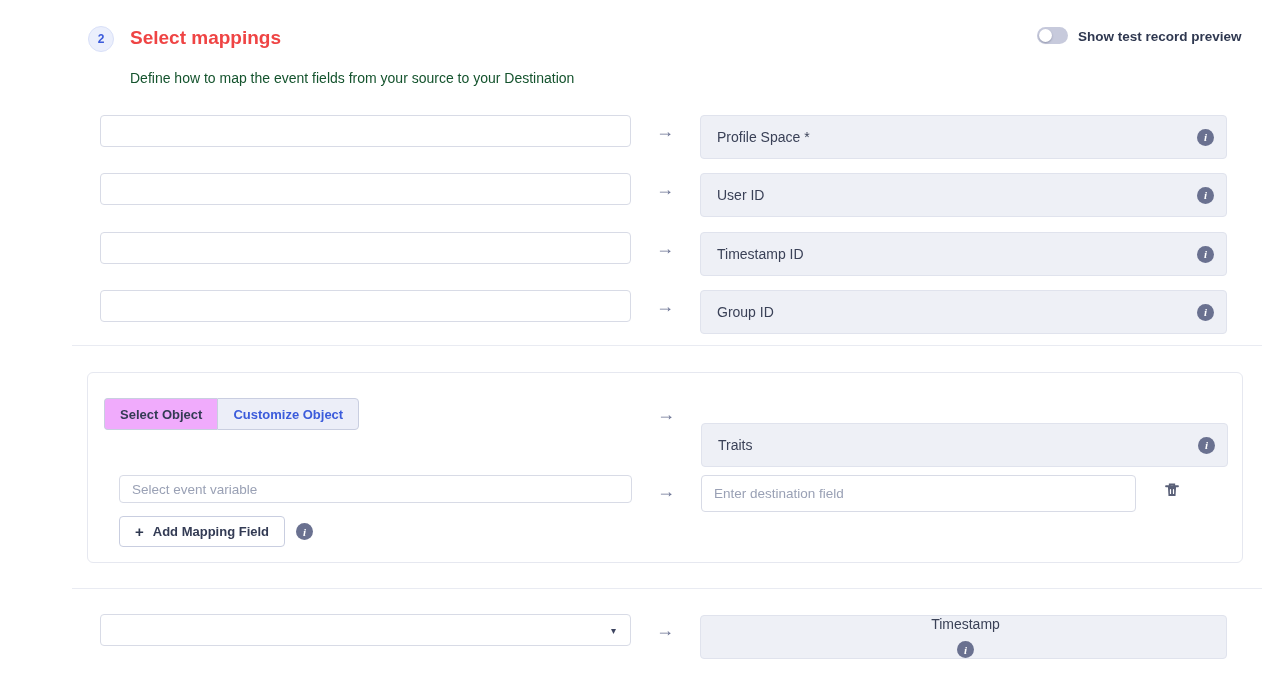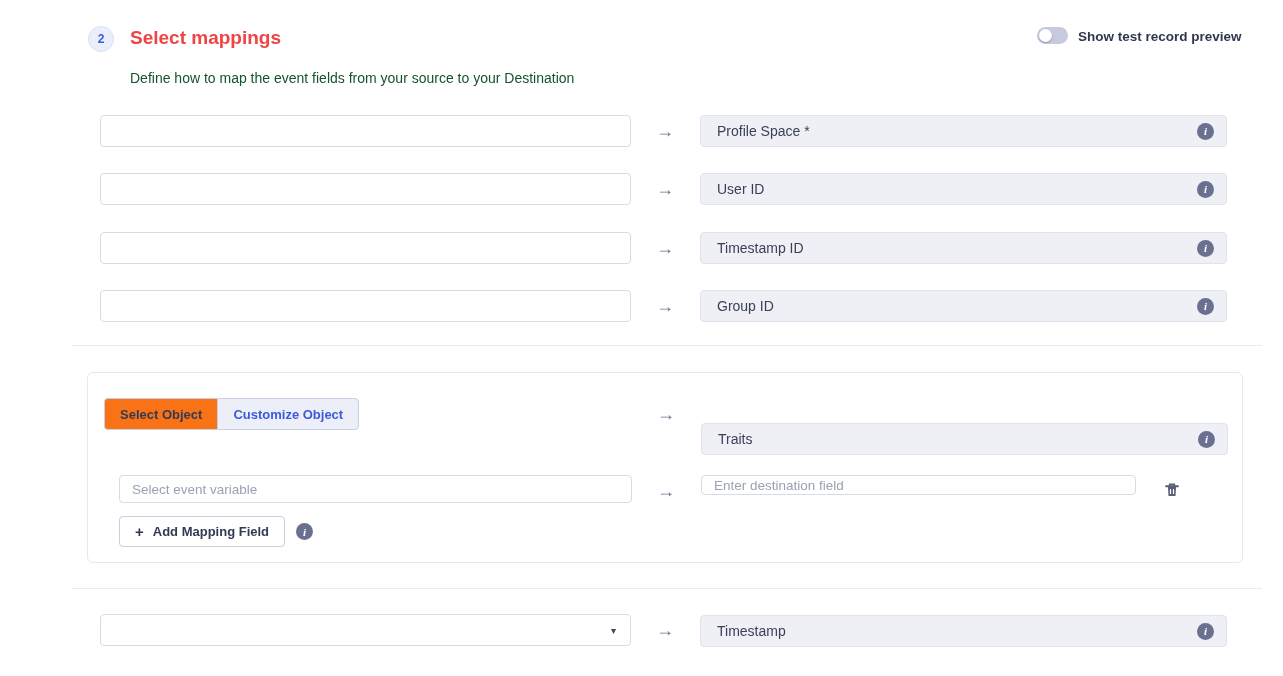--- a/index.html
+++ b/index.html
@@ -21,70 +21,70 @@
     background:#fff; box-shadow:0 1px 2px rgba(40,45,80,.35); }
   .toggle-label { font-size:13.5px; font-weight:700; color:#2F3850; }
 
   
   .src-input { position:absolute; left:100px; width:531px; height:32px;
     border:1px solid #D8DBE6; border-radius:4px; background:#fff;
     font-family:"Liberation Sans", sans-serif; font-size:14px; color:#363E59; padding:0 12px; outline:none; }
   .src-input::placeholder { color:#9AA1B5; }
   .arrow { position:absolute; left:648px; width:34px; text-align:center;
     font-size:18px; color:#6C7494; line-height:32px; }
-  .dest-field { position:absolute; left:700px; width:527px; height:32px;
+  .dest-field { position:absolute; left:700px; width:527px; height:44px;
     background:#EEF0F6; border:1px solid #E0E3ED; border-radius:4px;
     display:flex; align-items:center; padding:0 12px 0 16px; }
   .dest-label { font-size:14px; color:#3A4157; flex:1; }
   .info-icon { width:17px; height:17px; border-radius:50%; background:#6A7190; color:#fff;
     font-size:11px; font-weight:700; font-family:"Liberation Serif", serif; font-style:italic;
     display:flex; align-items:center; justify-content:center; flex:none; cursor:pointer; }
 
   .row { position:absolute; left:0; width:1283px; height:34px; }
   .row .src-input, .row .dest-field { top:0; }
   .row .arrow { top:0; }
 
   .divider { position:absolute; left:72px; width:1190px; height:1px; background:#E9EBF2; }
 
   
   .card { position:absolute; left:87px; top:372px; width:1156px; height:191px;
     border:1px solid #E6E8F0; border-radius:6px; background:#fff; }
   .seg-group { position:absolute; left:16px; top:25px; display:flex; height:32px; }
   .seg { height:32px; display:flex; align-items:center; padding:0 15px;
     font-size:13px; font-weight:600; cursor:pointer; border:1px solid #C9CEE0; }
-  .seg-first { border-radius:4px 0 0 4px; background:#f97316; color:#333B54; border-right:none; }
+  .seg-first { border-radius:4px 0 0 4px; background:#f0abfc; color:#333B54; border-right:none; }
   .seg-second { border-radius:0 4px 4px 0; background:#ECEEF8; color:#3B5BDB; }
   .card .dest-field { left:613px; top:25px;margin-top:25px; }           
   .inner-src { position:absolute; left:31px; top:102px; width:513px; height:28px;
     border:1px solid #D8DBE6; border-radius:4px; background:#fff; outline:none;
     font-family:"Liberation Sans", sans-serif; font-size:13.5px; color:#363E59; padding:0 12px; }
   .inner-src::placeholder { color:#9AA1B5; }
   .card .arrow-inner { position:absolute; left:561px; top:102px; width:34px; text-align:center;
     font-size:18px; color:#6C7494; line-height:32px; }
-  .inner-dest { position:absolute; left:613px; top:102px; width:435px; height:20px;
+  .inner-dest { position:absolute; left:613px; top:102px; width:435px; height:37px;
     border:1px solid #D8DBE6; border-radius:4px; background:#fff; outline:none;
     font-family:"Liberation Sans", sans-serif; font-size:13.5px; color:#363E59; padding:0 12px; }
   .inner-dest::placeholder { color:#9AA1B5; }
   .trash-btn { position:absolute; left:1074px; top:108px; width:20px; height:20px;
     background:none; border:none; cursor:pointer; padding:0; }
   .add-btn { position:absolute; left:31px; top:143px; height:31px;
     background:#fff; border:1px solid #C9CEE0; border-radius:4px; cursor:pointer;
     display:flex; align-items:center; gap:9px; padding:0 15px;
     font-family:"Liberation Sans", sans-serif; font-size:13px; font-weight:600; color:#333B54; }
   .add-plus { font-size:15px; font-weight:700; color:#2F3850; }
   .add-info { position:absolute; left:208px; top:150px; }
 
   
   .select-box { position:absolute; left:100px; top:614px; width:531px; height:32px;
     border:1px solid #D8DBE6; border-radius:4px; background:#fff; cursor:pointer;
     display:flex; align-items:center; justify-content:flex-end; padding:0 14px; }
   .caret { font-size:10px; color:#3E4560; }
   .ts-arrow { position:absolute; left:648px; top:614px; width:34px; text-align:center;
     font-size:18px; color:#6C7494; line-height:32px; }
-  .ts-dest { position:absolute; left:700px; top:615px; }
+  .ts-dest { position:absolute; left:700px; top:615px;flex-direction:column; }
 </style>
 </head>
 <body>
 
 <div class="page">
 
   <div class="step-badge">2</div>
   <div class="page-title">Select mappings</div>
   <div class="toggle-wrap">
     <div class="toggle">

